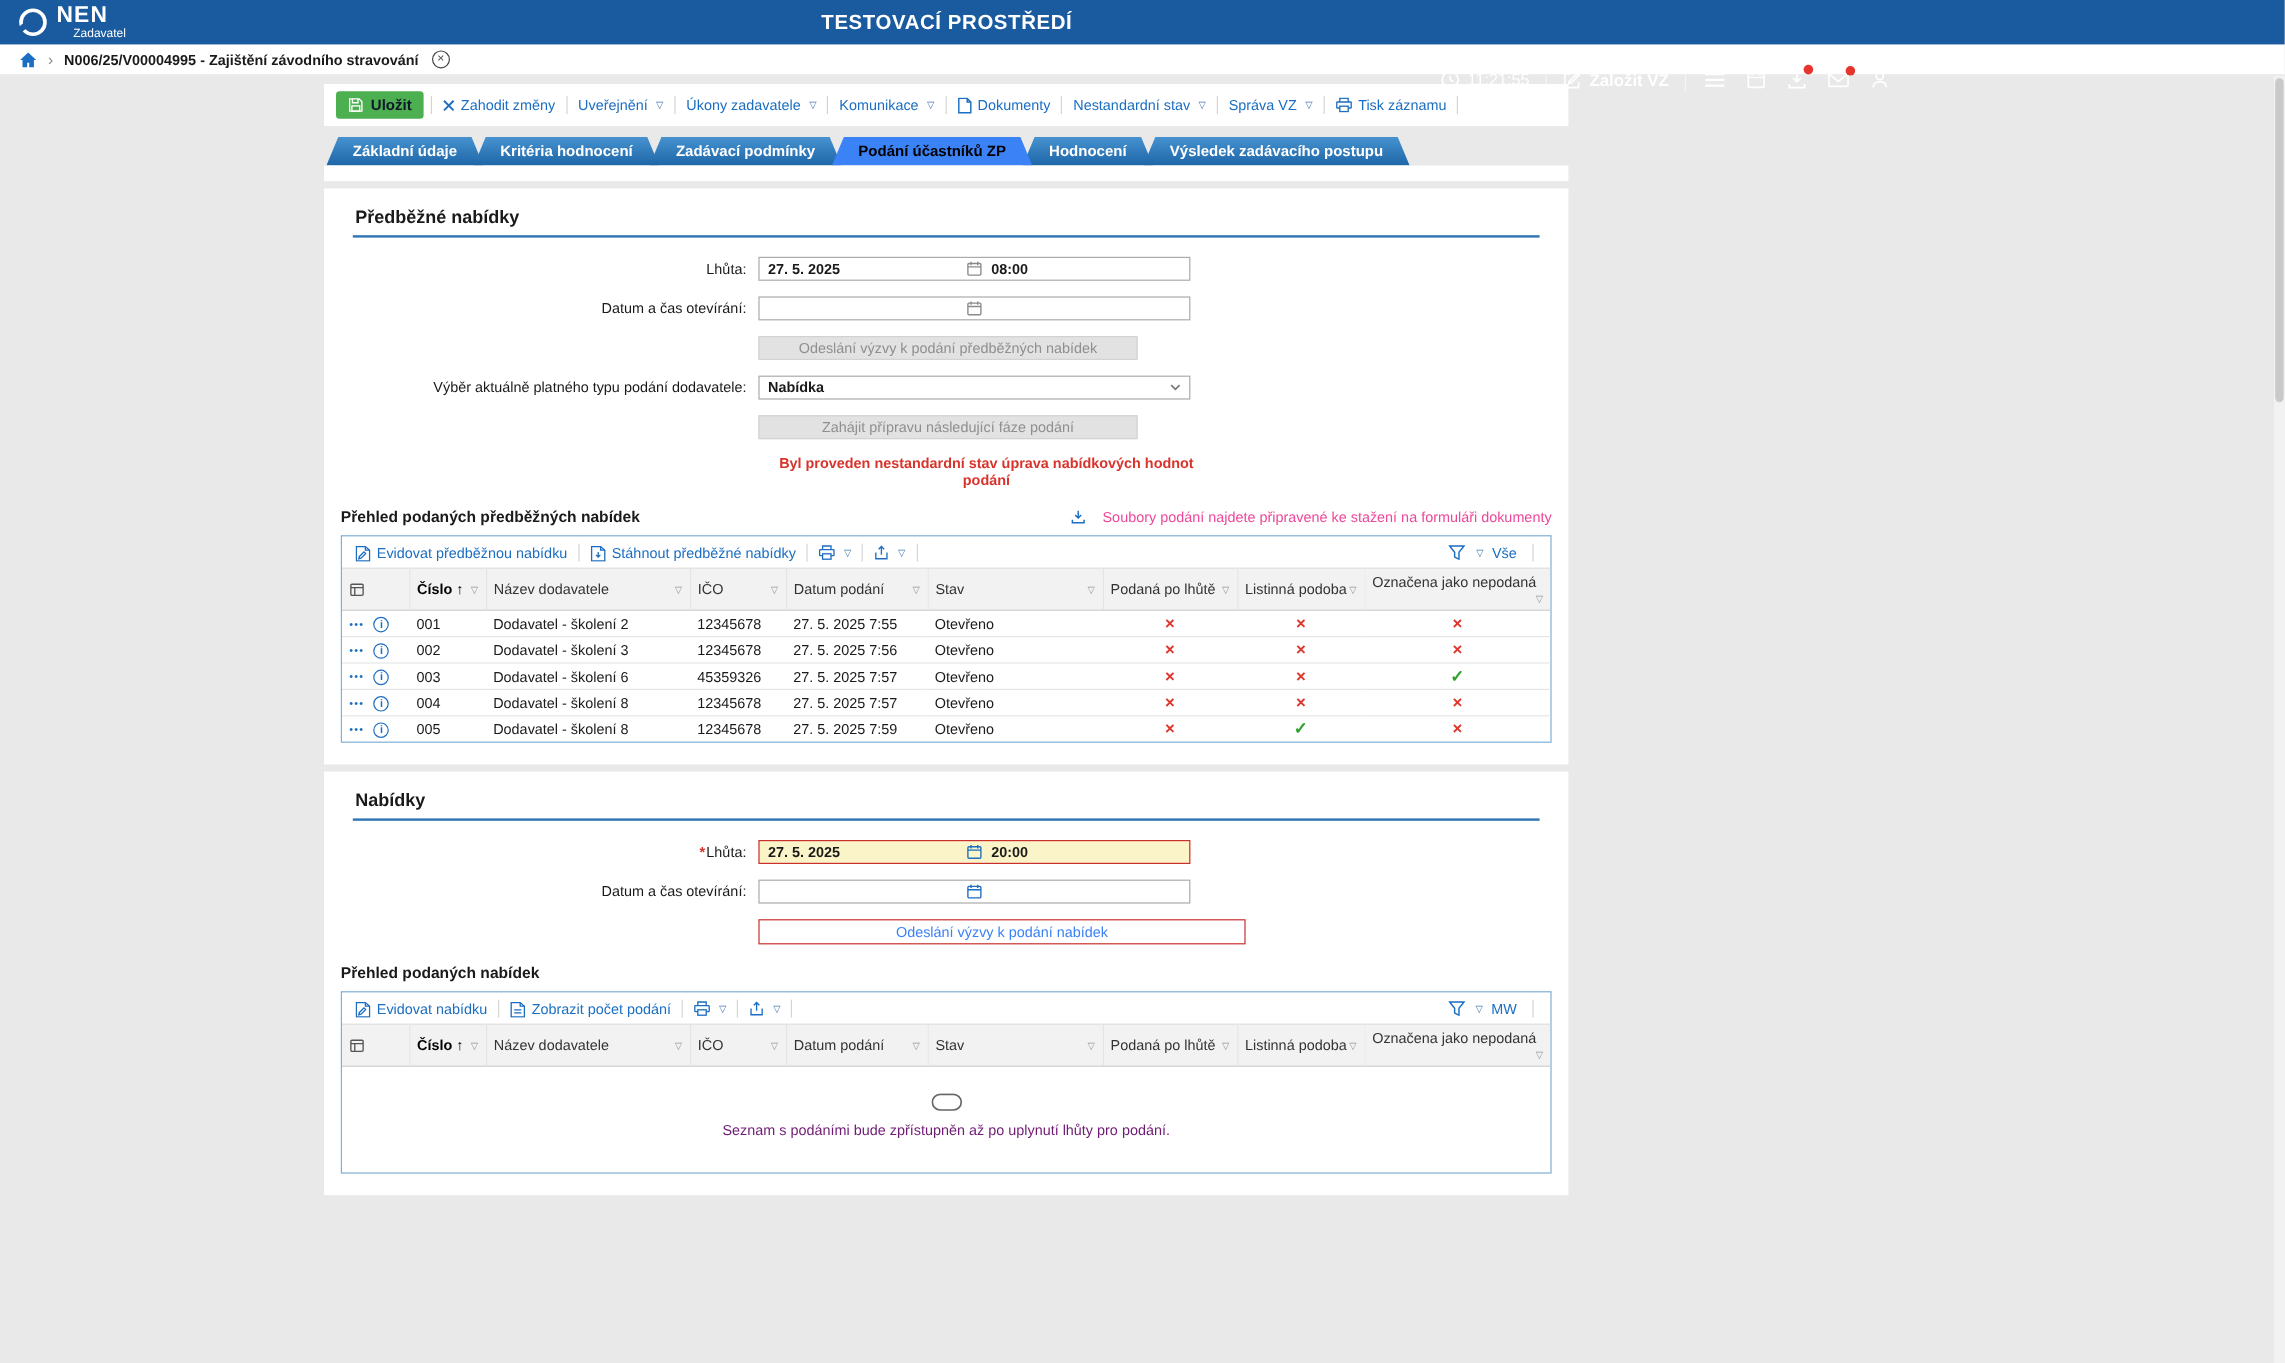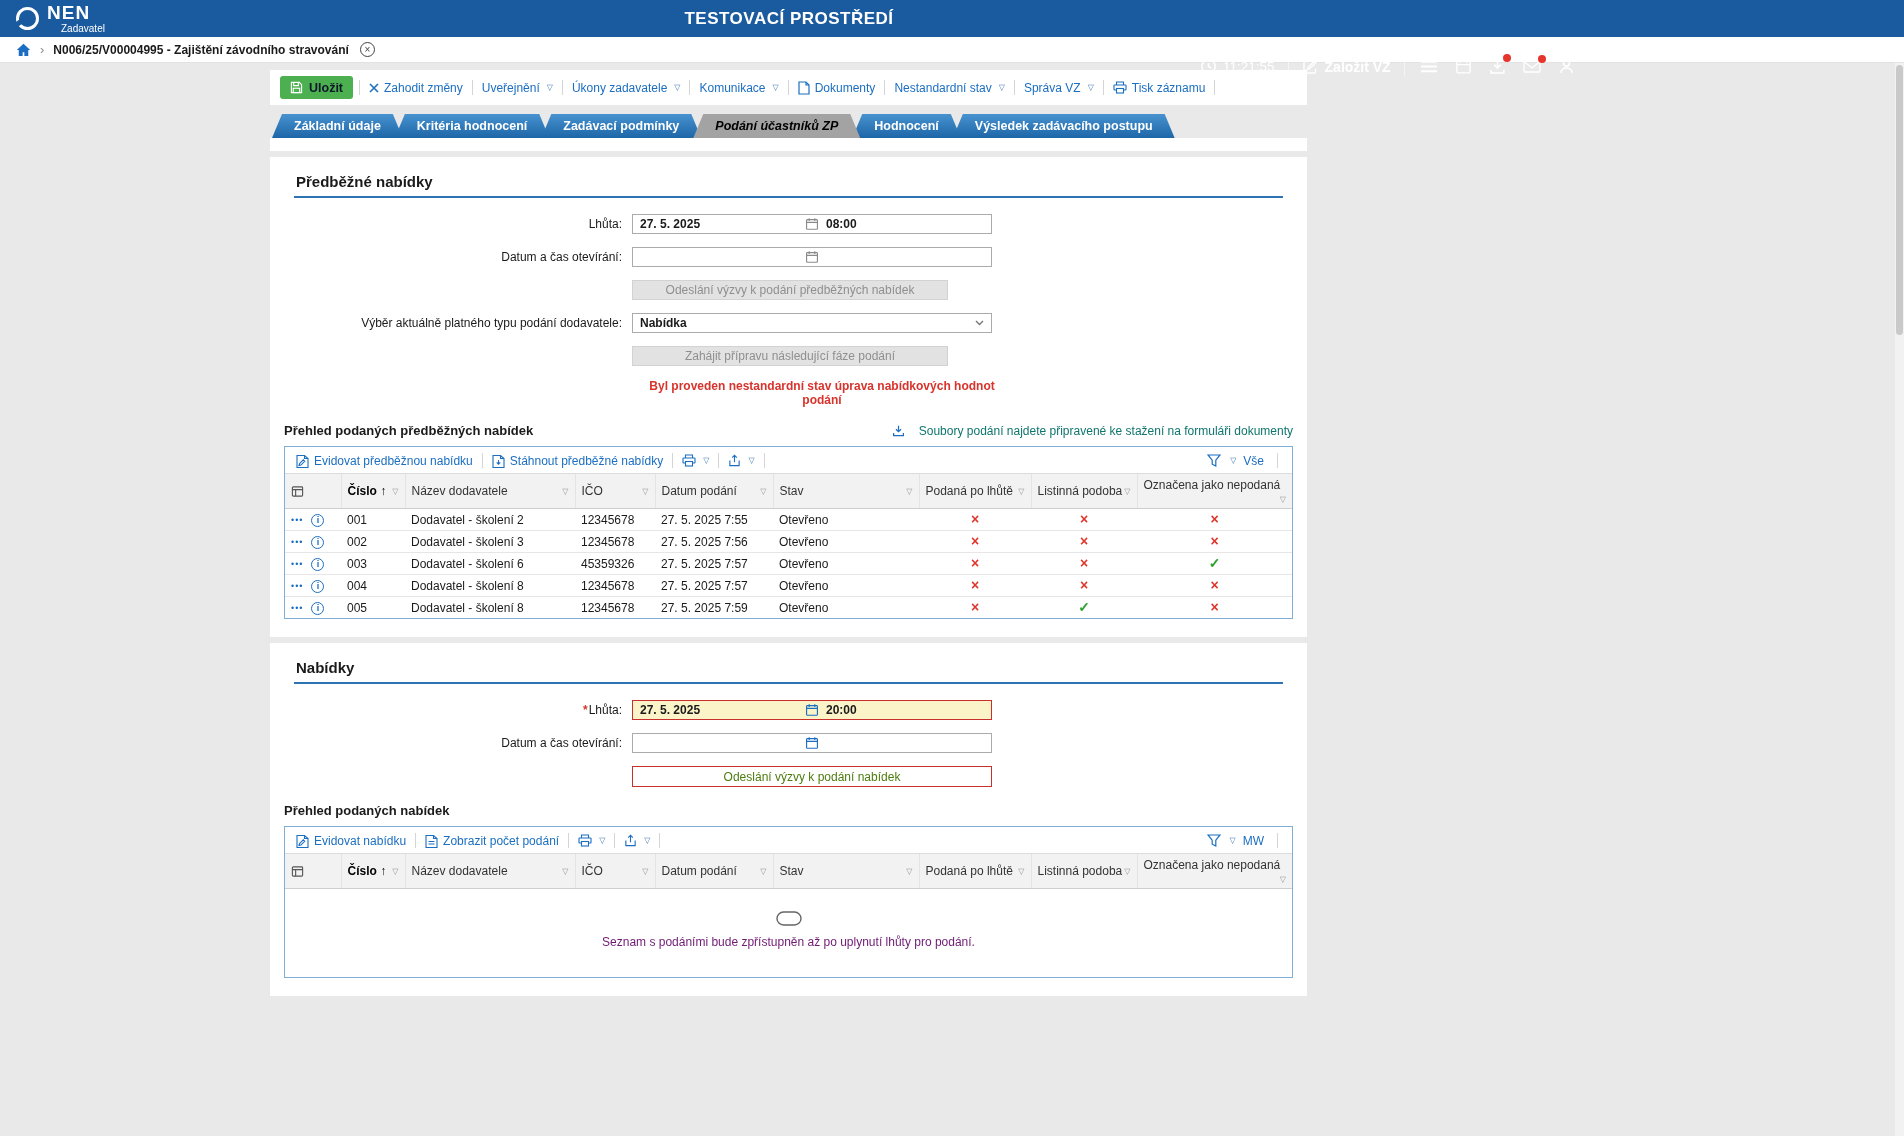--- a/index.html
+++ b/index.html
@@ -56,49 +56,49 @@
   .sep { width:1px; height:15px; background:#D5D5D5; margin:0 6px; flex:none; }
 
   
   .tabs { display:flex; margin-top:9px; height:24px; padding-left:2px; position:relative; }
   .tab { position:relative; display:flex; align-items:center; padding:0 22px;
          margin-right:-8px; color:#fff; font-weight:bold; font-size:12.5px; white-space:nowrap;
          background:linear-gradient(180deg,#4792CF 0%,#1D66A8 100%);
          clip-path:polygon(10px 0, calc(100% - 10px) 0, 100% 100%, 0 100%); cursor:pointer; }
   .tab:nth-child(1){z-index:6}.tab:nth-child(2){z-index:5}.tab:nth-child(3){z-index:4}
   .tab:nth-child(5){z-index:2}.tab:nth-child(6){z-index:1}
-  .tab.active { background:#a3a3a3; color:#000; z-index:9;font-style:italic; }
+  .tab.active { background:#3b82f6; color:#000; z-index:9; }
   .tabbase { background:#fff; height:13px; }
 
   
   .card { background:#fff; padding:12px 12px 18px; margin-top:6px; }
   .section-title { font-size:15px; font-weight:bold; margin:4px 12px 16px;
                    padding:0 0 6px 2px; border-bottom:2px solid #2E74B5; }
 
   .frm-row { display:flex; align-items:center; margin-bottom:13px; }
   .frm-label { width:350px; text-align:right; padding-right:10px; line-height:20px; }
   .req { color:#D8342C; font-weight:bold; margin-right:1px; }
   .frm-field { width:360px; }
   .input-dt { display:flex; align-items:center; border:1px solid #ABABAB; background:#fff; height:20px; }
   .input-dt .d, .input-dt .t { flex:1; padding:0 7px; font-weight:bold; font-size:12px; }
   .input-dt.required { border:1px solid #C9302C; background:#FBF4C9; }
   .select { display:flex; align-items:center; justify-content:space-between;
             border:1px solid #ABABAB; background:#fff; height:20px; padding:0 7px;
             font-weight:bold; cursor:pointer; }
   .btn-grey { width:316px; height:20px; background:#E2E2E2; border:1px solid #D2D2D2;
               color:#8F8F8F; font-size:12px; font-family:inherit; }
-  .btn-outline-red { width:360px; height:21px; background:#fff; border:1px solid #C9302C;
-                     color:#4d7c0f; font-size:12px; font-family:inherit; cursor:pointer; }
+  .btn-outline-red { width:406px; height:21px; background:#fff; border:1px solid #C9302C;
+                     color:#3b82f6; font-size:12px; font-family:inherit; cursor:pointer; }
   .warn { margin-left:360px; width:360px; text-align:center; color:#D8342C;
           font-weight:bold; margin-bottom:14px; }
 
   .tbl-head-row { display:flex; justify-content:space-between; align-items:center;
                   margin:16px 2px 8px; }
   .tbl-title { font-weight:bold; font-size:13px; }
-  .dl-link { color:#0f766e; display:flex; align-items:flex-start; gap:14px; cursor:pointer; }
+  .dl-link { color:#ec4899; display:flex; align-items:flex-start; gap:14px; cursor:pointer; }
 
   
   .grid { border:1px solid #7FAFD6; margin:0 2px; background:#fff; }
   .grid-toolbar { display:flex; align-items:center; padding:6px 8px 5px; }
   .grid-toolbar-right { margin-left:auto; display:flex; align-items:center; gap:7px; color:#1B6EC2; }
   table { width:100%; border-collapse:collapse; table-layout:fixed; }
   thead th { background:#F2F2F2; font-weight:normal; text-align:left; padding:4px 6px;
              border-top:1px solid #DCDCDC; border-bottom:1px solid #CFCFCF;
              border-left:1px solid #E4E4E4; font-size:12px; color:#333;
              white-space:nowrap; overflow:hidden; cursor:pointer; }

